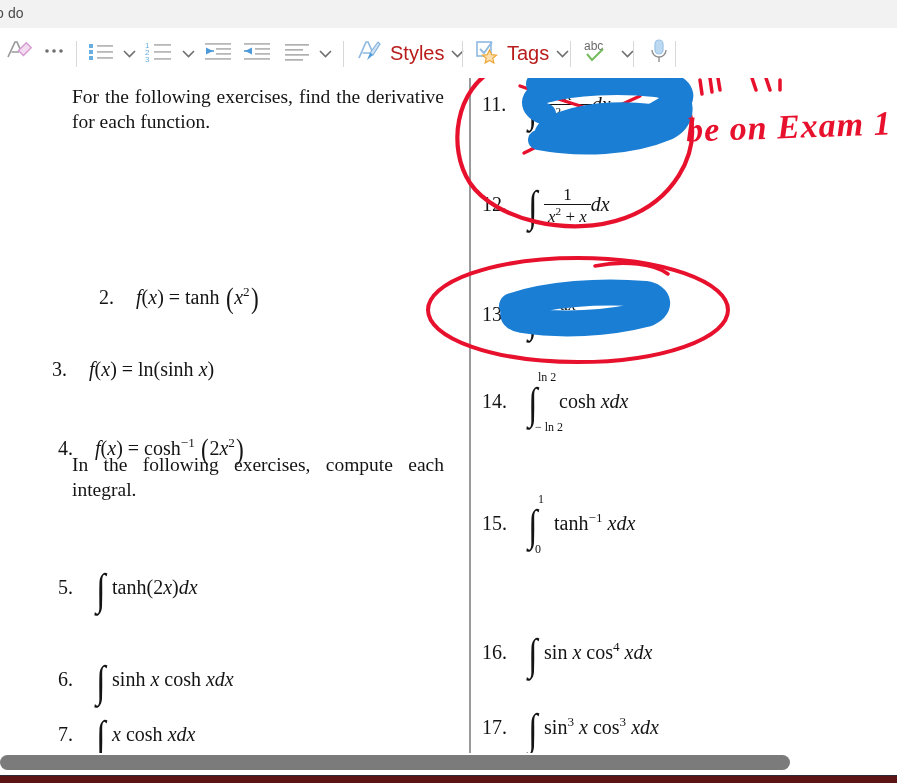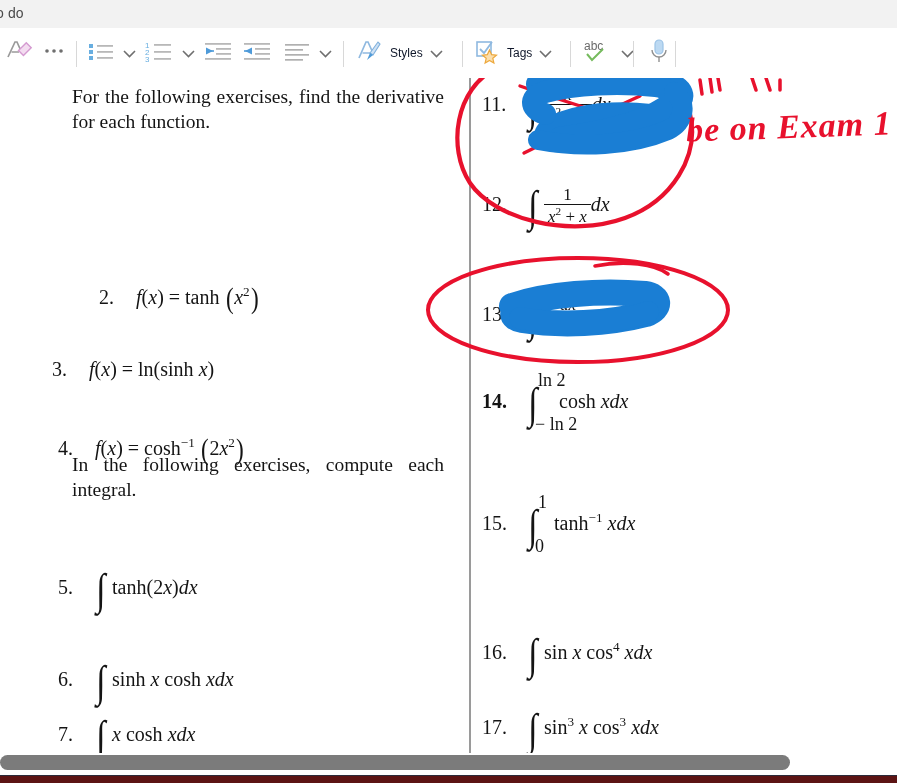--- a/index.html
+++ b/index.html
@@ -48,22 +48,22 @@
     display: flex;
     align-items: center;
   }
   .tbsep {
     position: absolute;
     top: 13px;
     width: 1px; height: 26px;
     background: #d8d8d8;
   }
   .tbtext {
-    font-size: 12px;
-    color: #0f172a;
+    font-size: 20px;
+    color: #b91c1c;
     margin-left: 6px;
     white-space: nowrap;
   }
   .chev {
     margin-left: 7px;
     color: #6f6f6f;
     display: inline-block;
   }
   .chev svg { display: block; }
 
@@ -114,21 +114,21 @@
     display: inline-block;
     transform: scaleX(.78);
   }
   .intwrap {
     display: inline-block;
     position: relative;
     vertical-align: middle;
   }
   .lim {
     position: absolute;
-    font-size: 18px;
+    font-size: 12px;
     font-family: "Liberation Serif", serif;
     font-style: normal;
     white-space: nowrap;
   }
   .lim-up { top: -22px; left: 11px; }
   .lim-lo { bottom: -20px; left: 8px; }
   .frac {
     display: inline-block;
     vertical-align: middle;
     text-align: center;
@@ -413,21 +413,21 @@
       <span class="frac"><span class="nu">1</span><span class="de"><span class="mathit">x</span><span class="sup">2</span>&nbsp;+&nbsp;<span class="mathit">x</span></span></span><span class="mathit">dx</span>
     </div>
 
     <div class="item" style="left:482px; top:218px;">
       <span class="num" style="display:inline-block;width:40px;">13.</span>
       <span class="intwrap"><span class="intg">∫</span></span>
       <span class="frac"><span class="nu"><span class="mathit">dx</span></span><span class="de"><span class="mathit">x</span><span class="sup">2</span>&nbsp;+&nbsp;1</span></span>
     </div>
 
     <div class="item" style="left:482px; top:312px;">
-      <span class="num" style="display:inline-block;width:40px;font-weight:bold;">14.</span>
+      <span class="num" style="display:inline-block;width:40px;">14.</span>
       <span class="intwrap">
         <span class="intg">∫</span>
         <span class="lim lim-up">ln 2</span>
         <span class="lim lim-lo">− ln 2</span>
       </span>
       &nbsp;&nbsp;&nbsp;cosh&nbsp;<span class="mathit">xdx</span>
     </div>
 
     <div class="item" style="left:482px; top:432px;">
       <span class="num" style="display:inline-block;width:40px;">15.</span>

